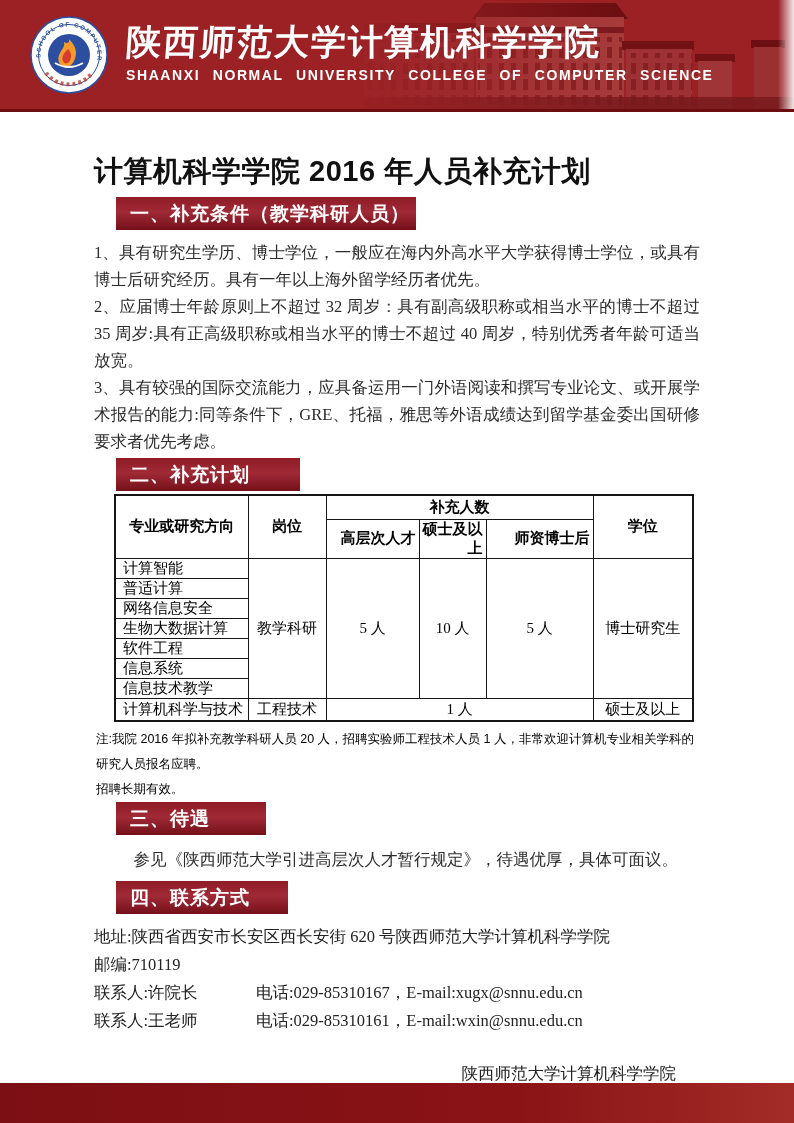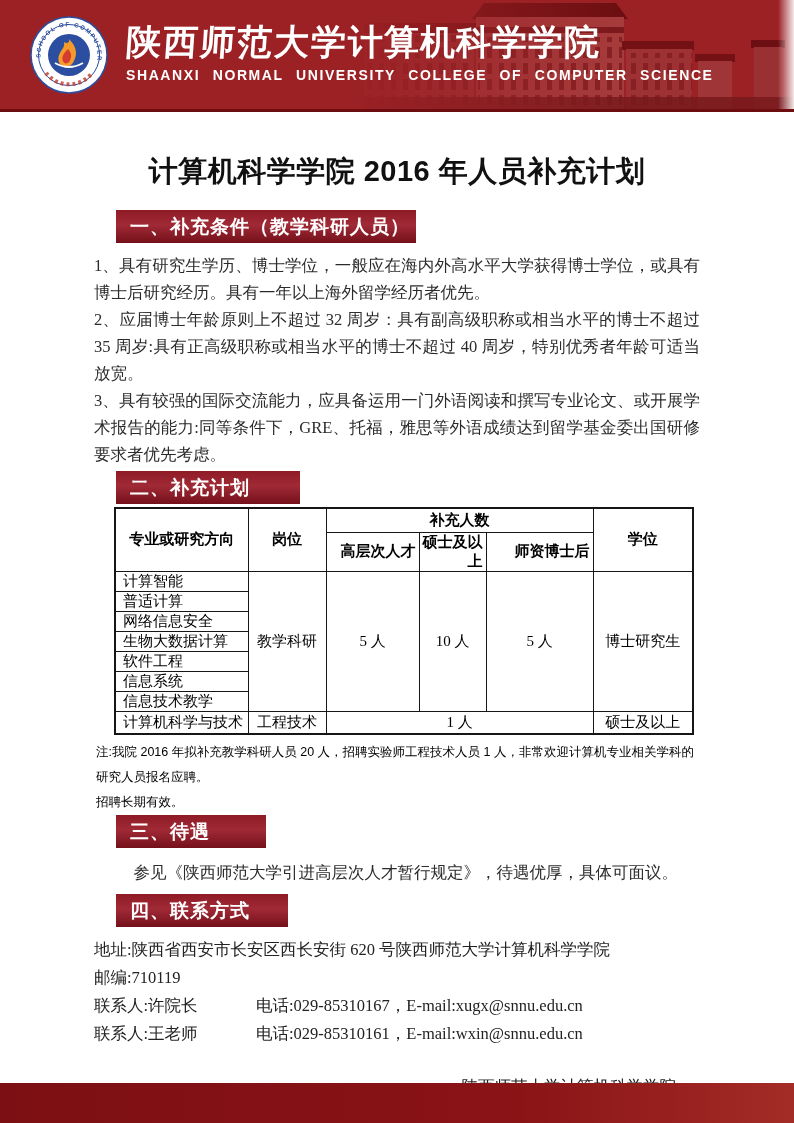--- a/index.html
+++ b/index.html
@@ -38,31 +38,31 @@
     font-weight:700; letter-spacing:1px;
   }
   .en-line {
     margin-top:4px; font-family:Liberation Sans, sans-serif;
     font-weight:700; font-size:14px; letter-spacing:1.6px; word-spacing:7px; color:#fff;text-align:center;
   }
 
   
   .content { padding:0 94px; }
   .doc-title {
-    margin-top:37px; font-size:29px; line-height:44px; text-align:center;
+    margin-top:37px; font-size:29px; line-height:44px; 
     font-family:"Liberation Sans","DejaVu Sans",sans-serif;
     font-weight:700; color:#111; letter-spacing:0.5px;
   }
   .sec-banner {
     height:33px; line-height:33px; margin-left:22px; padding-left:14px;
     background:linear-gradient(180deg,#8e1b26 0%,#a02a36 45%,#74101a 100%);
     color:#ffffff; font-family:"Liberation Sans","DejaVu Sans",sans-serif;
     font-weight:700; font-size:19px; letter-spacing:1px;
   }
-  .b1 { width:300px; margin-top:17px; }
+  .b1 { width:300px; margin-top:4px; }
   .b2 { width:184px; margin-top:3px; }
   .b3 { width:150px; margin-top:0; }
   .b4 { width:172px; margin-top:8px; }
 
   .paras { margin-top:9px; }
   .paras p { font-size:16.5px; line-height:27px; text-align:justify; color:#2b2b2b; }
   .indent { text-indent:2.4em; }
   .treat-p { margin-top:11px; font-size:16.5px; line-height:27px; }
 
   

